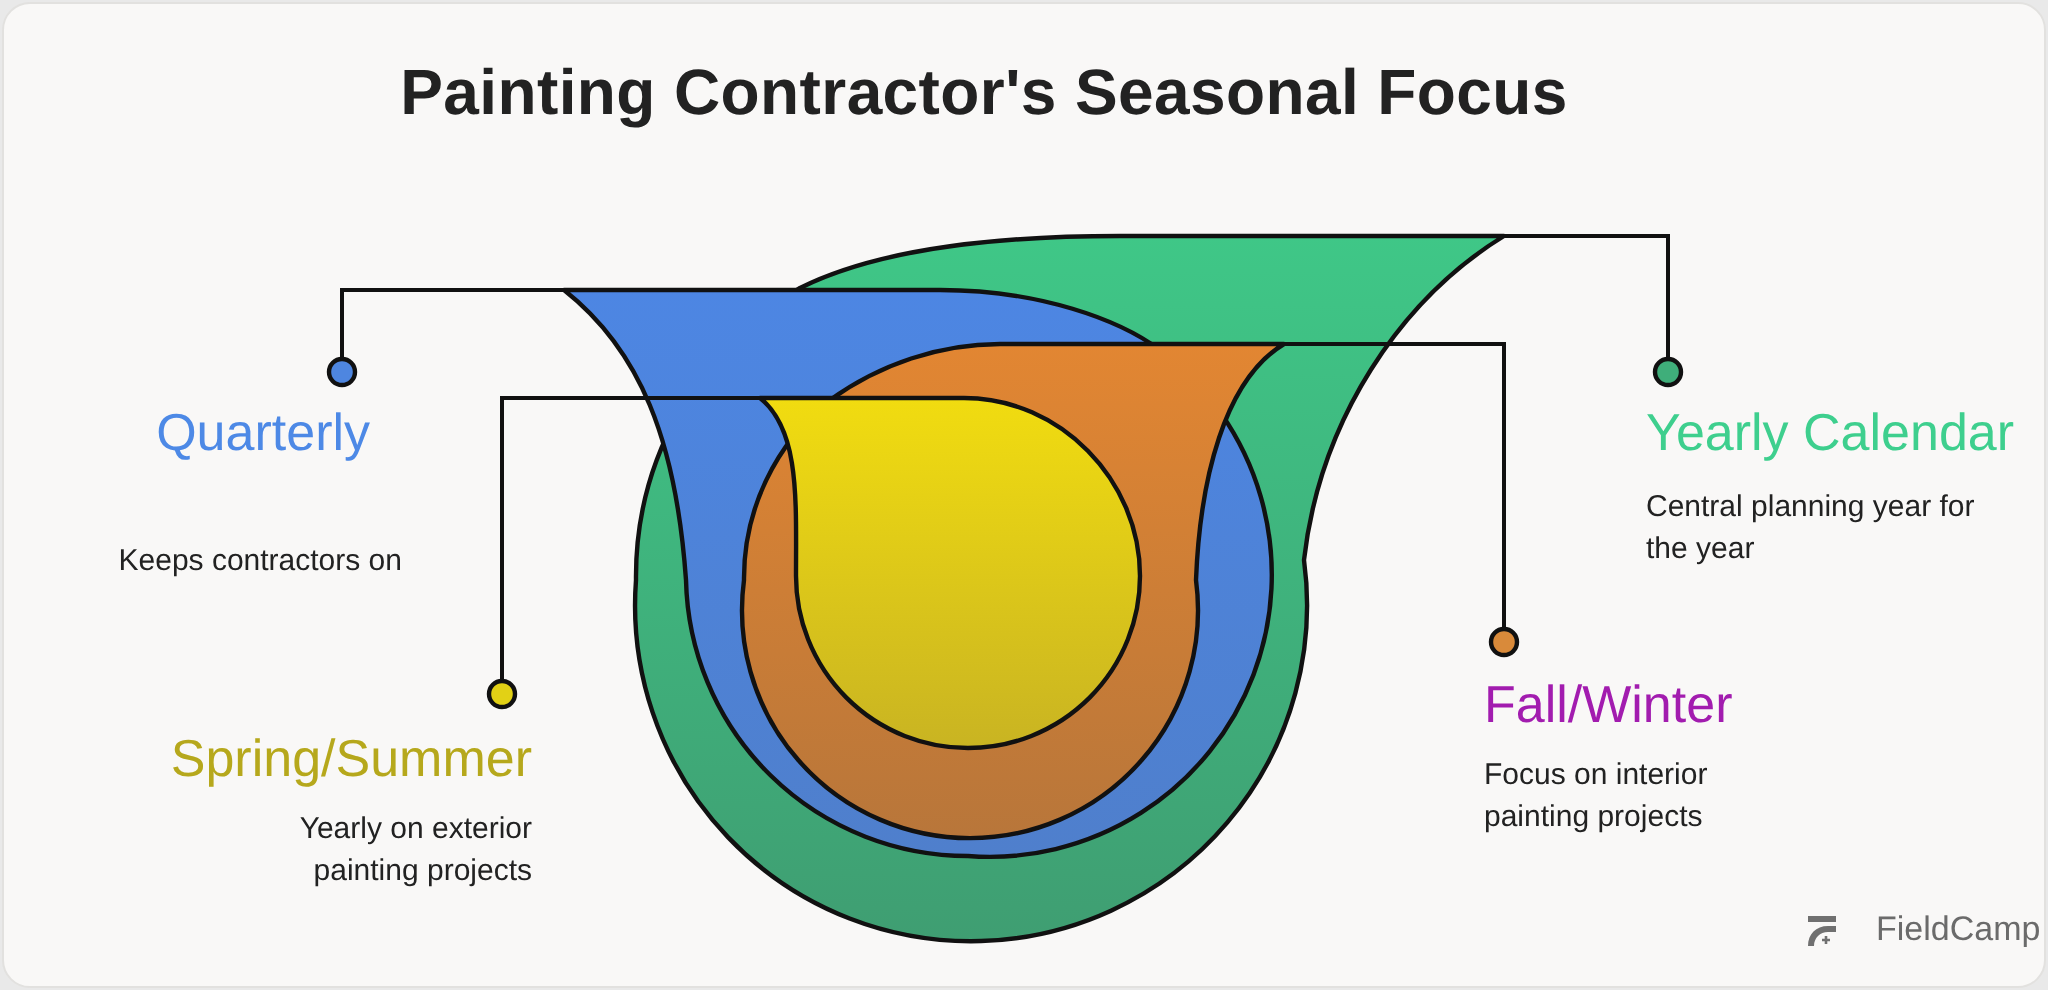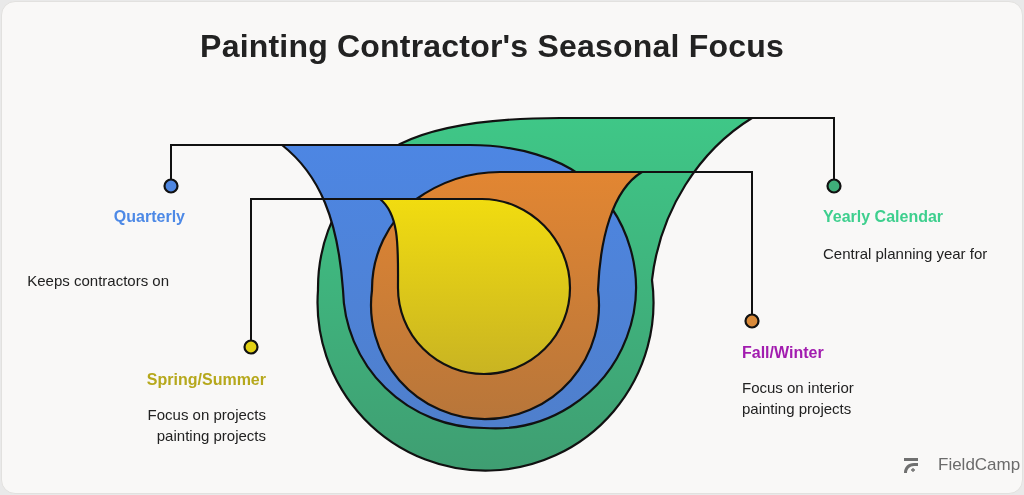--- a/index.html
+++ b/index.html
@@ -1,20 +1,20 @@
 <!DOCTYPE html>
 <html><head>
 <meta charset="utf-8">
 <style>
   html, body { margin: 0; padding: 0; background: #e9e9e9; }
   body { width: 1024px; height: 495px; position: relative; overflow: hidden; font-family: "Liberation Sans", sans-serif; }
   .card { position: absolute; left: 1px; top: 1px; width: 1020px; height: 491px; background: #f9f8f7; border: 1px solid #e2e1df; border-radius: 14px; }
   .title { position: absolute; left: 0; width: 984px; top: 28px; text-align: center; font-size: 32px; font-weight: bold; color: #222; letter-spacing: 0.2px; }
   svg.diagram { position: absolute; left: 0; top: 0; }
-  .label { position: absolute; font-weight: bold; font-size: 16px; line-height: 27px; }
+  .label { position: absolute; font-weight: normal; font-size: 26px; line-height: 27px; }
   .desc { position: absolute; font-size: 15px; line-height: 21px; color: #222; }
   .right { text-align: right; }
   .brand { position: absolute; left: 902px; top: 455px; display: flex; align-items: center; gap: 18px; color: #6b6b6b; font-size: 17px; }
 </style>
 </head>
 <body>
 
 <div class="card"></div>
 <div class="title">Painting Contractor's Seasonal Focus</div>
 
@@ -62,33 +62,34 @@
     <circle cx="171" cy="186" r="6.5" fill="#4e86e0"></circle>
     <circle cx="251" cy="347" r="6.5" fill="#e2d115"></circle>
     <circle cx="834" cy="186" r="6.5" fill="#3fae7a"></circle>
     <circle cx="752" cy="321" r="6.5" fill="#d98a3a"></circle>
   </g>
 </svg>
 
 <div class="label right" style="left:40px; width:145px; top:203px; color:#4d89e6;">
   <div>Quarterly</div>
 </div>
-<div class="desc right" style="left:4px; width:165px; top:270px;">
+<div class="desc right" style="left:36px; width:165px; top:270px;">
   <div>Keeps contractors on</div>
 </div>
 
 <div class="label right" style="left:60px; width:206px; top:366px; color:#b6a81c;text-align:right;">Spring/Summer</div>
 <div class="desc right" style="left:60px; width:206px; top:404px;">
-  <div>Focus on projects</div>
+  <div>Yearly on exterior</div>
   <div>painting projects</div>
 </div>
 
 <div class="label" style="left:823px; top:203px; color:#3ecf8e;text-align:center;">Yearly Calendar</div>
 <div class="desc" style="left:823px; top:243px; width:190px;">
   <div>Central planning year for</div>
+  <div>the year</div>
 </div>
 
 <div class="label" style="left:742px; top:339px; color:#a21caf;">Fall/Winter</div>
 <div class="desc" style="left:742px; top:377px; width:180px;">
   <div>Focus on interior</div>
   <div>painting projects</div>
 </div>
 
 <div class="brand">
   <svg width="18" height="18" viewBox="0 0 18 18">

